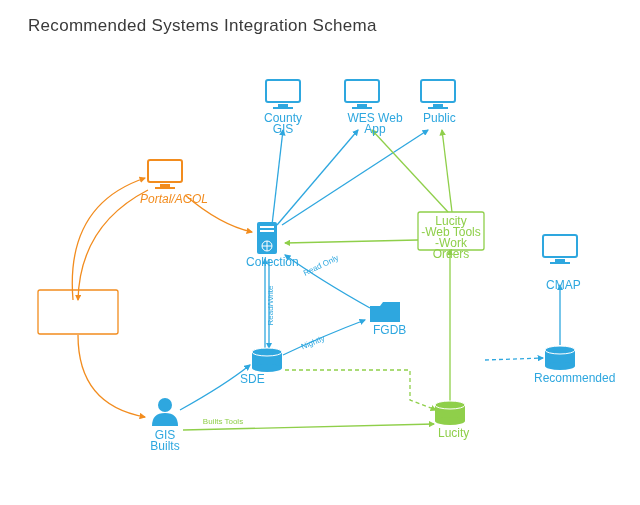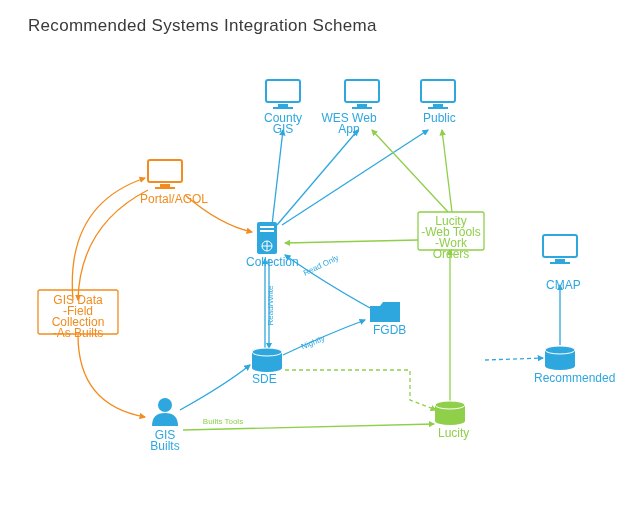--- a/index.html
+++ b/index.html
@@ -1,19 +1,19 @@
 <!DOCTYPE html>
 <html><head>
 <meta charset="utf-8">
 <style>
 body { margin:0; font-family:"Segoe UI",Arial,sans-serif; background:#fff; }
 .stage { position:relative; width:640px; height:505px; background:#fff; }
 .title { position:absolute; left:28px; top:16px; font-size:17px; color:#3a3a3a; letter-spacing:.3px; }
 .lbl { position:absolute; font-size:12px; line-height:11px; text-align:center; }
-.o { color:#f28c1e; }
+.o { color:#f28c1e;font-style:italic; }
 .b { color:#2ea7df; }
 .g { color:#8fcf4a; }
 .arrow-label { font-size:8px; }
 svg { position:absolute; top:0; left:0; }
 </style>
 </head>
 <body>
 
 <div class="stage">
   <div class="title">Recommended Systems Integration Schema</div>
@@ -135,29 +135,26 @@
         <circle cx="13" cy="7" r="7" fill="#2ea7df"></circle>
         <path d="M0 28 Q0 15 13 15 Q26 15 26 28 Z" fill="#2ea7df"></path>
       </g>
 
       <rect x="38" y="290" width="80" height="44" rx="2" fill="none" stroke="#f28c1e" stroke-width="1.3"></rect>
       <rect x="418" y="212" width="66" height="38" rx="2" fill="none" stroke="#8fcf4a" stroke-width="1.3"></rect>
     </g>
   </svg>
 
   <div class="lbl o" style="left:140px; top:194px; width:52px">Portal/AGOL</div>
-  <div class="lbl o" style="left:41px; top:295px; width:74px; white-space:pre-line">GIS Data
--Field Collection
--As Builts</div>
   <div class="lbl b" style="left:145px; top:430px; width:40px">GIS Builts</div>
   <div class="lbl b" style="left:246px; top:257px; width:42px">Collection</div>
-  <div class="lbl b" style="left:252px; top:374px; width:20px">SDE</div>
+  <div class="lbl b" style="left:240px; top:374px; width:20px">SDE</div>
   <div class="lbl b" style="left:373px; top:325px; width:26px">FGDB</div>
   <div class="lbl b" style="left:258px; top:113px; width:50px">County GIS</div>
-  <div class="lbl b" style="left:318px; top:113px; width:62px">WES Web App</div>
+  <div class="lbl b" style="left:344px; top:113px; width:62px">WES Web App</div>
   <div class="lbl b" style="left:423px; top:113px; width:32px">Public</div>
   <div class="lbl g" style="left:421px; top:216px; width:60px; white-space:pre-line">Lucity
 -Web Tools
 -Work Orders</div>
   <div class="lbl g" style="left:438px; top:428px; width:26px">Lucity</div>
   <div class="lbl b" style="left:534px; top:373px; width:54px">Recommended</div>
   <div class="lbl b" style="left:546px; top:280px; width:30px">CMAP</div>
 
   <div class="lbl b arrow-label" style="left:298px; top:260px; width:46px; transform:rotate(-26deg)">Read Only</div>
   <div class="lbl b arrow-label" style="left:245px; top:300px; width:50px; transform:rotate(-90deg)">Read/Write</div>

